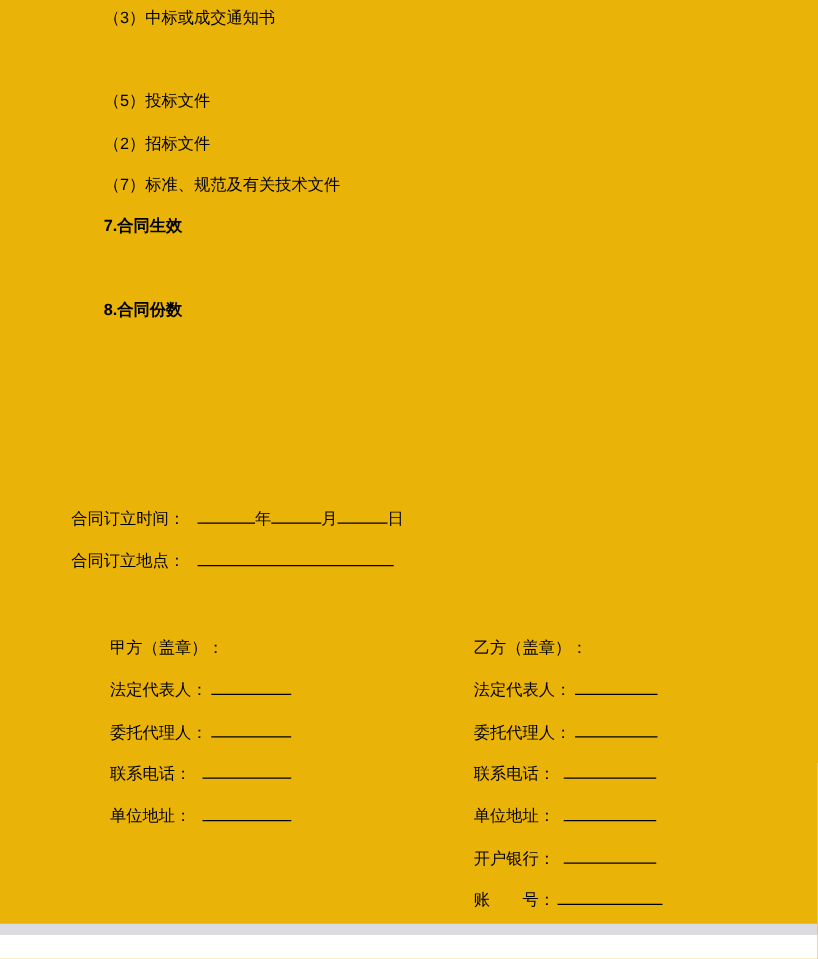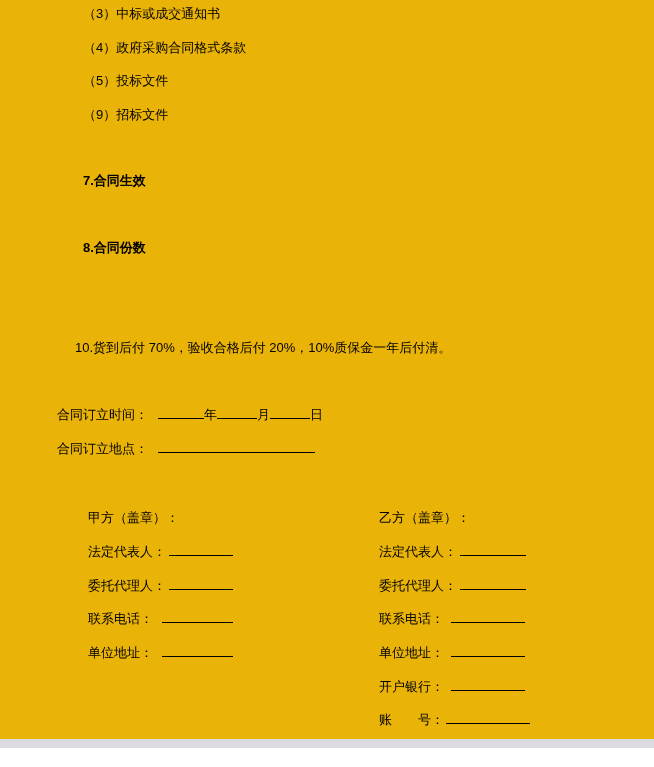--- a/index.html
+++ b/index.html
@@ -37,29 +37,28 @@
     width: 654px; height: 9px;
     background: #dcdce0;
   }
 </style>
 </head>
 <body>
 
 <div class="page">
 
   <div class="line item" style="top:6px">（3）中标或成交通知书</div>
-  <div class="line item" style="top:40px">（4）政府采购合同格式条款</div>
   <div class="line item" style="top:73px">（5）投标文件</div>
-  <div class="line item" style="top:107px">（9）招标文件</div>
+  <div class="line item" style="top:107px">（2）招标文件</div>
+  <div class="line item" style="top:140px">（7）标准、规范及有关技术文件</div>
 
   <div class="line heading" style="top:173px">7.合同生效</div>
 
   <div class="line heading" style="top:240px">8.合同份数</div>
 
-  <div class="line" style="left:75px;top:340px">10.货到后付 70%，验收合格后付 20%，10%质保金一年后付清。</div>
 
   <div class="line" style="left:57px;top:440px">
     <span>合同订立地点：</span><span class="blank" style="margin-left:10px;width:157px"></span>
   </div>
 
   <div class="line" style="left:57px;top:406px">
     <span>合同订立时间：</span><span class="blank" style="margin-left:10px;width:46px"></span><span>年</span><span class="blank" style="width:40px"></span><span>月</span><span class="blank" style="width:40px"></span><span>日</span>
   </div>
 
   <div class="line" style="left:88px;top:510px">甲方（盖章）：</div>

